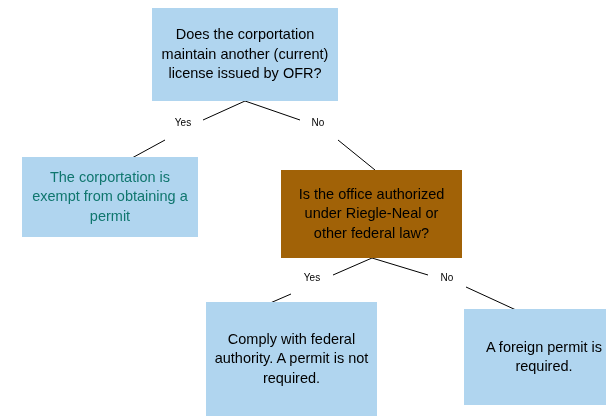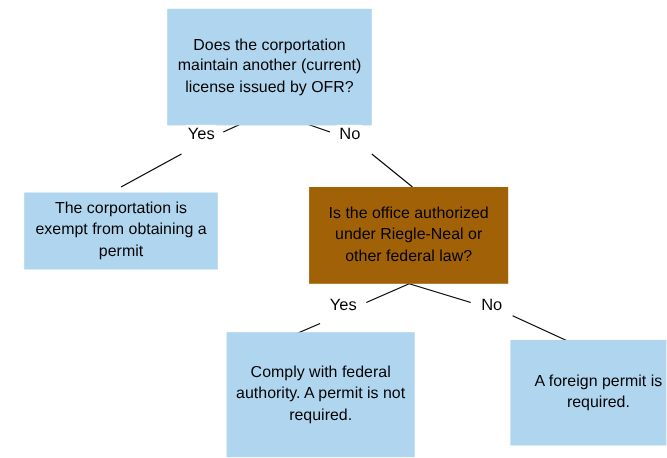--- a/index.html
+++ b/index.html
@@ -37,21 +37,21 @@
     font-size: 14.5px;
     line-height: 19.5px;
     box-sizing: border-box;
     padding: 2px 6px;
     white-space: pre-line;
   }
   .edge-label {
     position: absolute;
     background: #ffffff;
     color: #000000;
-    font-size: 15px;
+    font-size: 10px;
     line-height: 17px;
     padding: 0 2px;
     text-align: center;
     white-space: nowrap;
   }
 </style>
 </head>
 <body>
 
 <div id="canvas">
@@ -69,22 +69,22 @@
         <line x1="372" y1="258" x2="333" y2="275" stroke="#000000" stroke-width="1"></line>
         <line x1="291" y1="294" x2="254" y2="310" stroke="#000000" stroke-width="1"></line>
       </g>
       <g>
         <line x1="372" y1="258" x2="428" y2="275" stroke="#000000" stroke-width="1"></line>
         <line x1="466" y1="287" x2="516" y2="310" stroke="#000000" stroke-width="1"></line>
       </g>
     </svg>
 
   <div id="node-layer">
-      <div class="node" style="left: 152px; top: 8px; width: 186px; height: 106px; background: rgb(176, 213, 239); color: rgb(0, 0, 0); justify-content: flex-end;"><span>Does the corportation maintain another (current) license issued by OFR?</span></div>
-      <div class="node" style="left: 22px; top: 175px; width: 176px; height: 70px; background: rgb(176, 213, 239); color: #000000;"><span>The corportation is exempt from obtaining a permit</span></div>
+      <div class="node" style="left: 152px; top: 8px; width: 186px; height: 93px; background: rgb(176, 213, 239); color: rgb(0, 0, 0); justify-content: flex-end;"><span>Does the corportation maintain another (current) license issued by OFR?</span></div>
+      <div class="node" style="left: 22px; top: 157px; width: 176px; height: 80px; background: rgb(176, 213, 239); color: #0f766e;"><span>The corportation is exempt from obtaining a permit</span></div>
       <div class="node" style="left: 281px; top: 170px; width: 181px; height: 88px; background: #a16207; color: rgb(0, 0, 0);"><span>Is the office authorized under Riegle-Neal or other federal law?</span></div>
       <div class="node" style="left: 166px; top: 302px; width: 171px; height: 114px; background: rgb(176, 213, 239); color: rgb(0, 0, 0); margin-left: 40px;"><span>Comply with federal authority. A permit is not required.</span></div>
       <div class="node" style="left: 428px; top: 309px; width: 160px; height: 96px; background: rgb(176, 213, 239); color: rgb(0, 0, 0); margin-left: 36px;"><span>A foreign permit is required.</span></div>
     </div>
   <div id="label-layer">
       <div class="edge-label" style="left: 183px; top: 122px; transform: translate(-50%, -50%);">Yes</div>
       <div class="edge-label" style="left: 318px; top: 122px; transform: translate(-50%, -50%);">No</div>
       <div class="edge-label" style="left: 312px; top: 277px; transform: translate(-50%, -50%);">Yes</div>
       <div class="edge-label" style="left: 447px; top: 277px; transform: translate(-50%, -50%);">No</div>
     </div>

